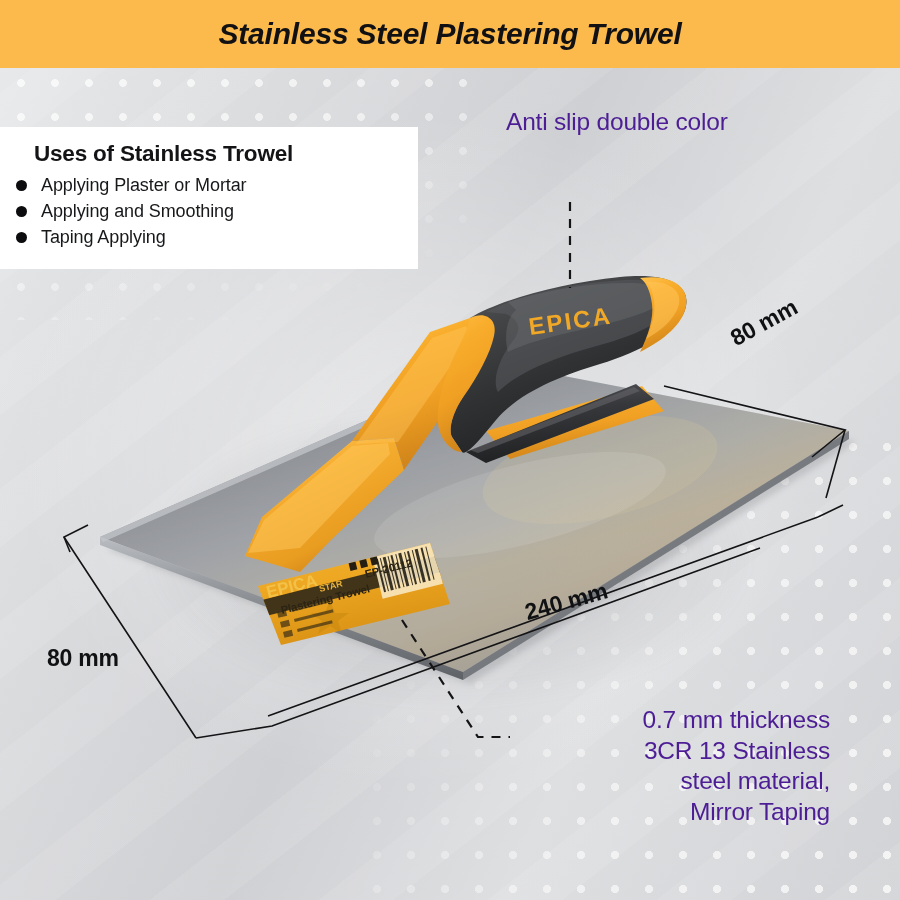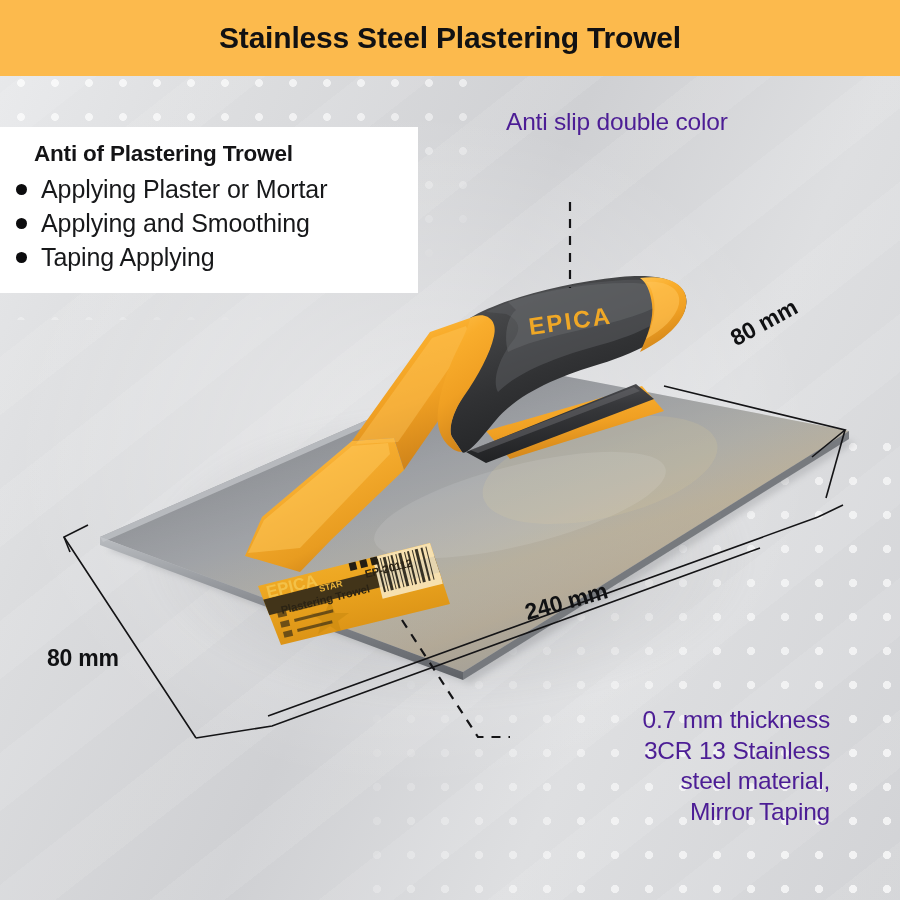--- a/index.html
+++ b/index.html
@@ -62,26 +62,27 @@
     left: 60px; top: 330px;
     width: 780px; height: 420px;
     background: radial-gradient(ellipse 50% 46% at 50% 54%, rgba(90,92,96,0.30) 0%, rgba(120,122,126,0.10) 55%, rgba(0,0,0,0) 78%);
     filter: blur(6px);
   }
 
   
   .header-band {
     position: absolute;
     left: 0; top: 0;
-    width: 900px; height: 76px;
+    width: 900px; height: 68px;
     background: #fcba4d;
     display: flex;
     align-items: center;
     justify-content: center;
     z-index: 40;
+    font-style: italic;
   }
   .header-title {
     font-size: 30px;
     font-weight: 700;
     color: #111113;
     letter-spacing: -0.2px;
     white-space: nowrap;
   }
 
   
@@ -108,21 +109,21 @@
     margin: 0 0 5px 0;
   }
   .uses-bullet {
     width: 11px; height: 11px;
     border-radius: 50%;
     background: #0c0c0e;
     flex: 0 0 auto;
     margin-right: 14px;
   }
   .uses-text {
-    font-size: 25px;
+    font-size: 18px;
     color: #17181a;
     letter-spacing: -0.1px;
   }
 
   
   .anno {
     position: absolute;
     color: #4c1d95;
     letter-spacing: -0.2px;
     z-index: 28;
@@ -358,21 +359,21 @@
     <path d="M570,202 L570,288" stroke="#141416" stroke-width="2.2" fill="none" stroke-dasharray="9 8"></path>
 
     <path d="M402,620 L478,737 L510,737" stroke="#141416" stroke-width="2.2" fill="none" stroke-dasharray="9 8"></path>
   </svg>
 
   <div class="header-band">
     <div class="header-title">Stainless Steel Plastering Trowel</div>
   </div>
 
   <div class="uses-card">
-    <div class="uses-heading">Anti of Plastering Trowel</div>
+    <div class="uses-heading">Uses of Stainless Trowel</div>
     <ul class="uses-list">
       <li class="uses-item">
         <span class="uses-bullet"></span>
         <span class="uses-text">Applying Plaster or Mortar</span>
       </li>
       <li class="uses-item">
         <span class="uses-bullet"></span>
         <span class="uses-text">Applying and Smoothing</span>
       </li>
       <li class="uses-item">

